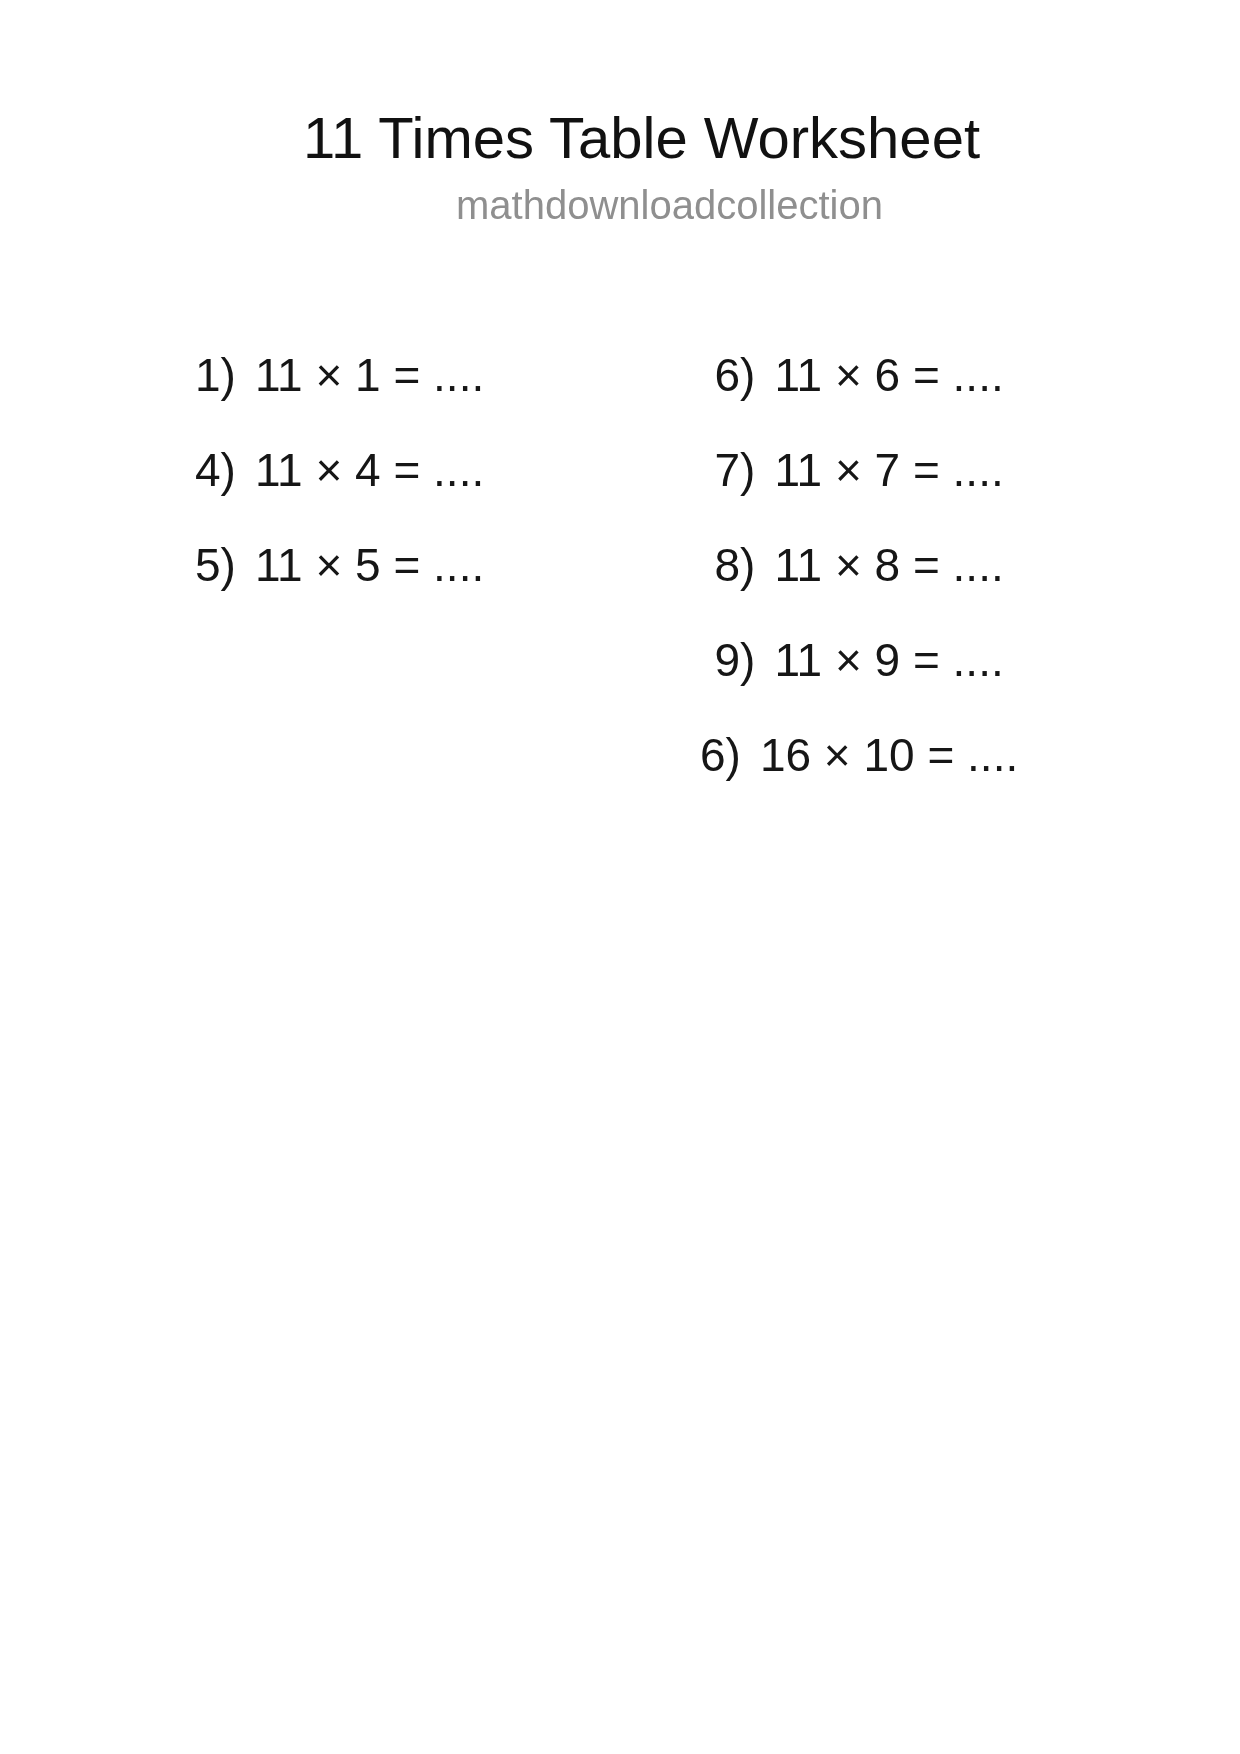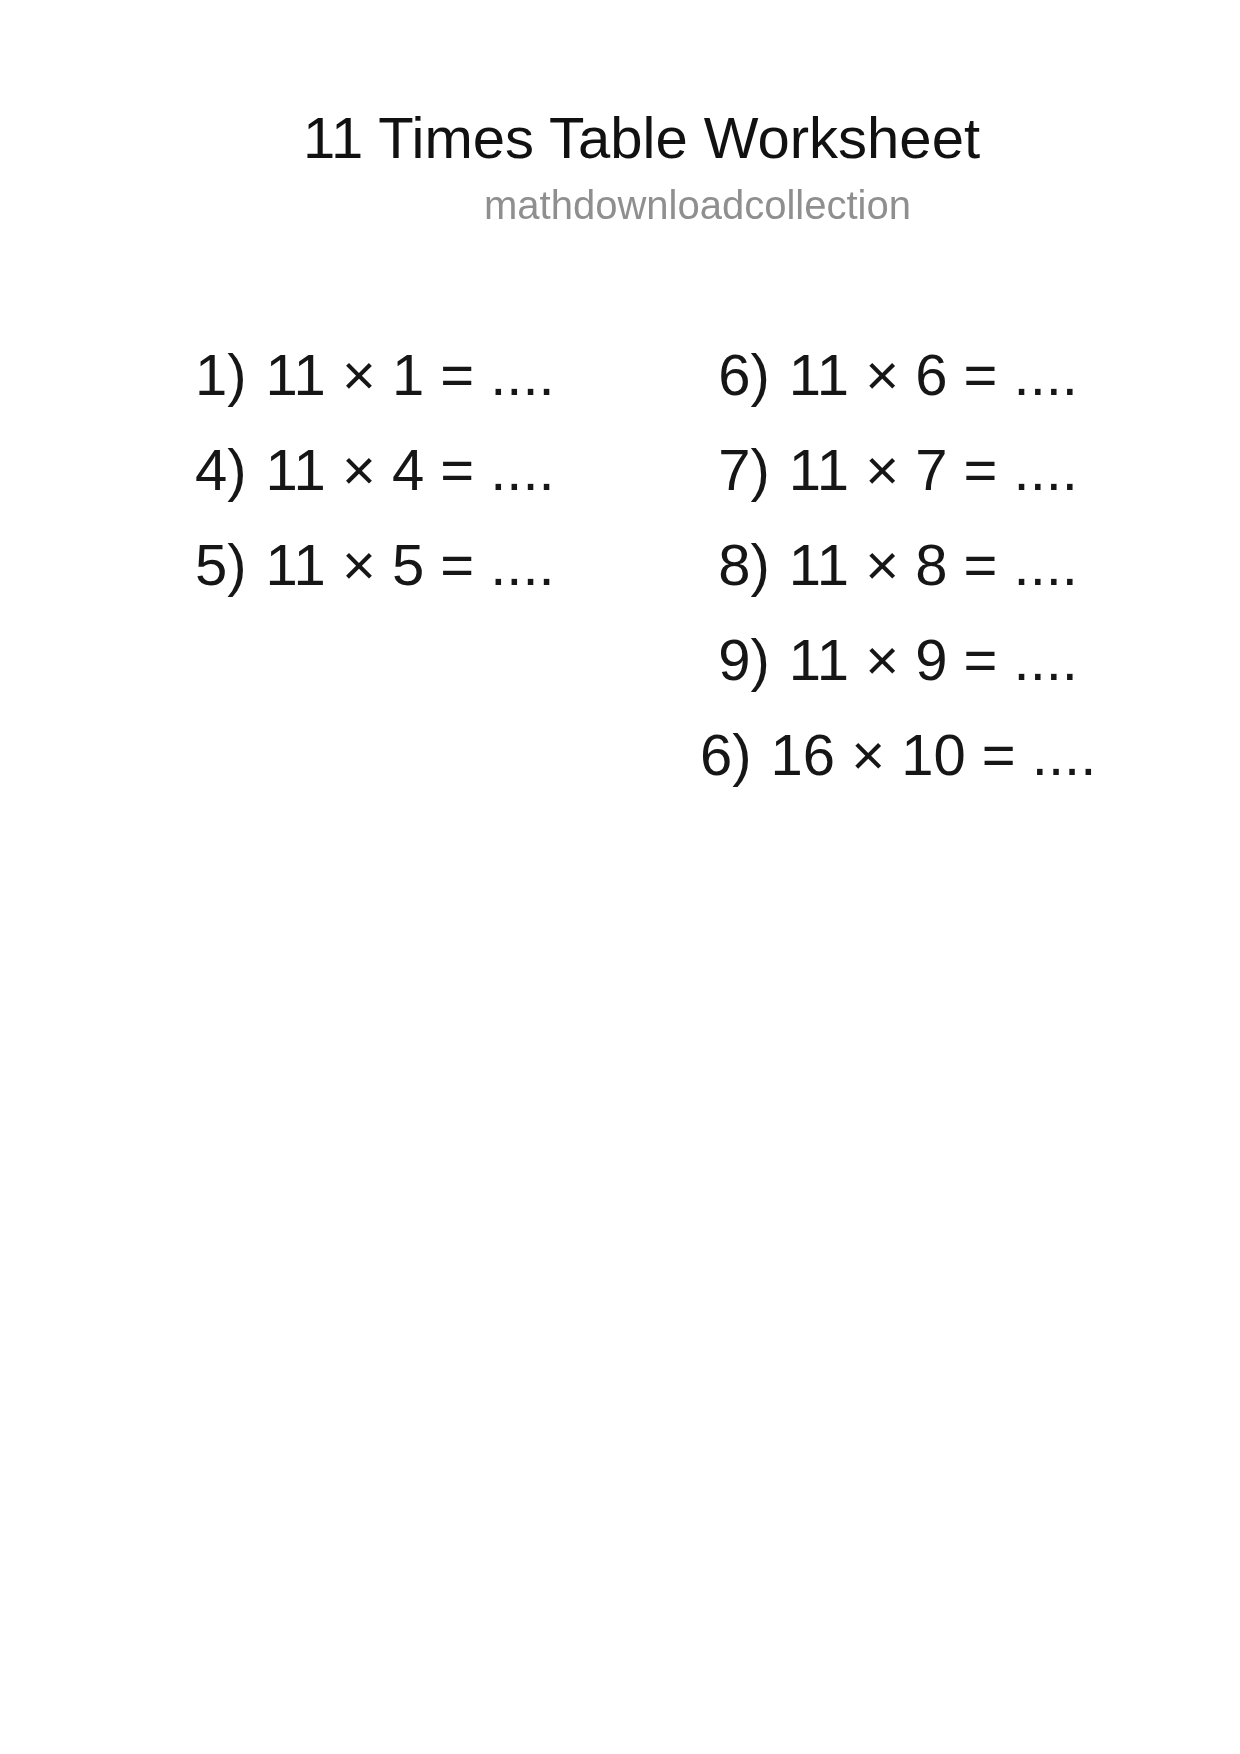--- a/index.html
+++ b/index.html
@@ -21,21 +21,21 @@
     top: 105px;
     margin: 4px;
     font-size: 58px;
     font-weight: 400;
     line-height: 1;
     white-space: nowrap;
     color: var(--title, #111111);
   }
   .subtitle {
     position: absolute;
-    left: 484px;
+    left: 456px;
     top: 185px;
     margin: 0;
     font-size: 40px;
     font-weight: 400;
     line-height: 1;
     white-space: nowrap;
     color: var(--subtitle, #8f8f8f);
   }
   .problems {
     position: absolute;
@@ -43,21 +43,21 @@
     left: 0;
     right: 0;
   }
   .col {
     position: absolute;
     top: 0;
   }
   .col-left  { left: 195px; }
   .col-right { left: 700px; text-align: center; }
   .problem {
-    font-size: 58px;
+    font-size: 46px;
     line-height: 46px;
     margin: 0 0 49px 0;
     white-space: nowrap;
     color: var(--text, #161616);
   }
   .problem:last-child { margin-bottom: 16px; }
   .p-num {
     display: inline-block;
   }
   .p-expr {

